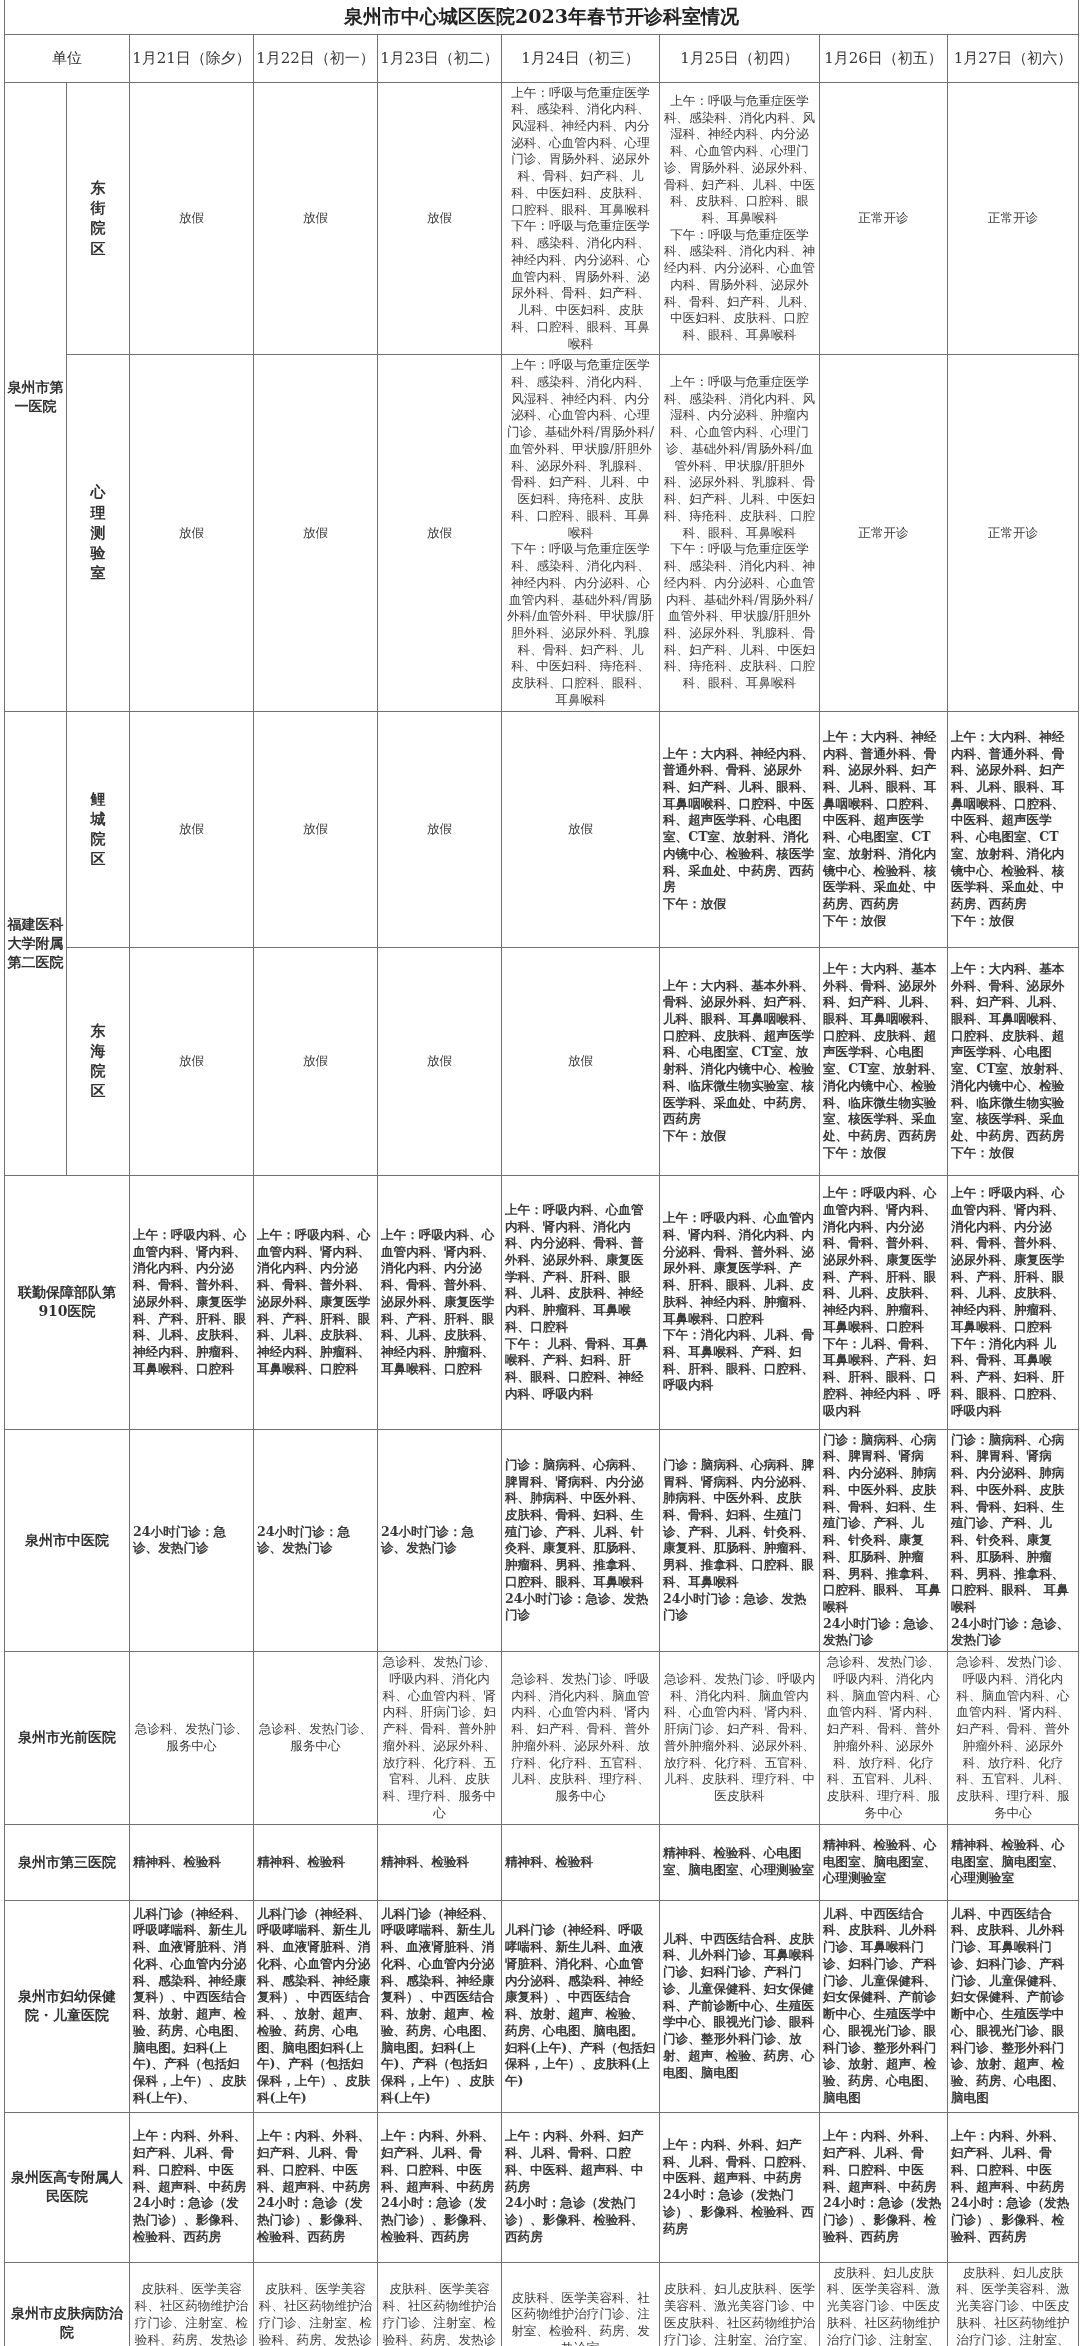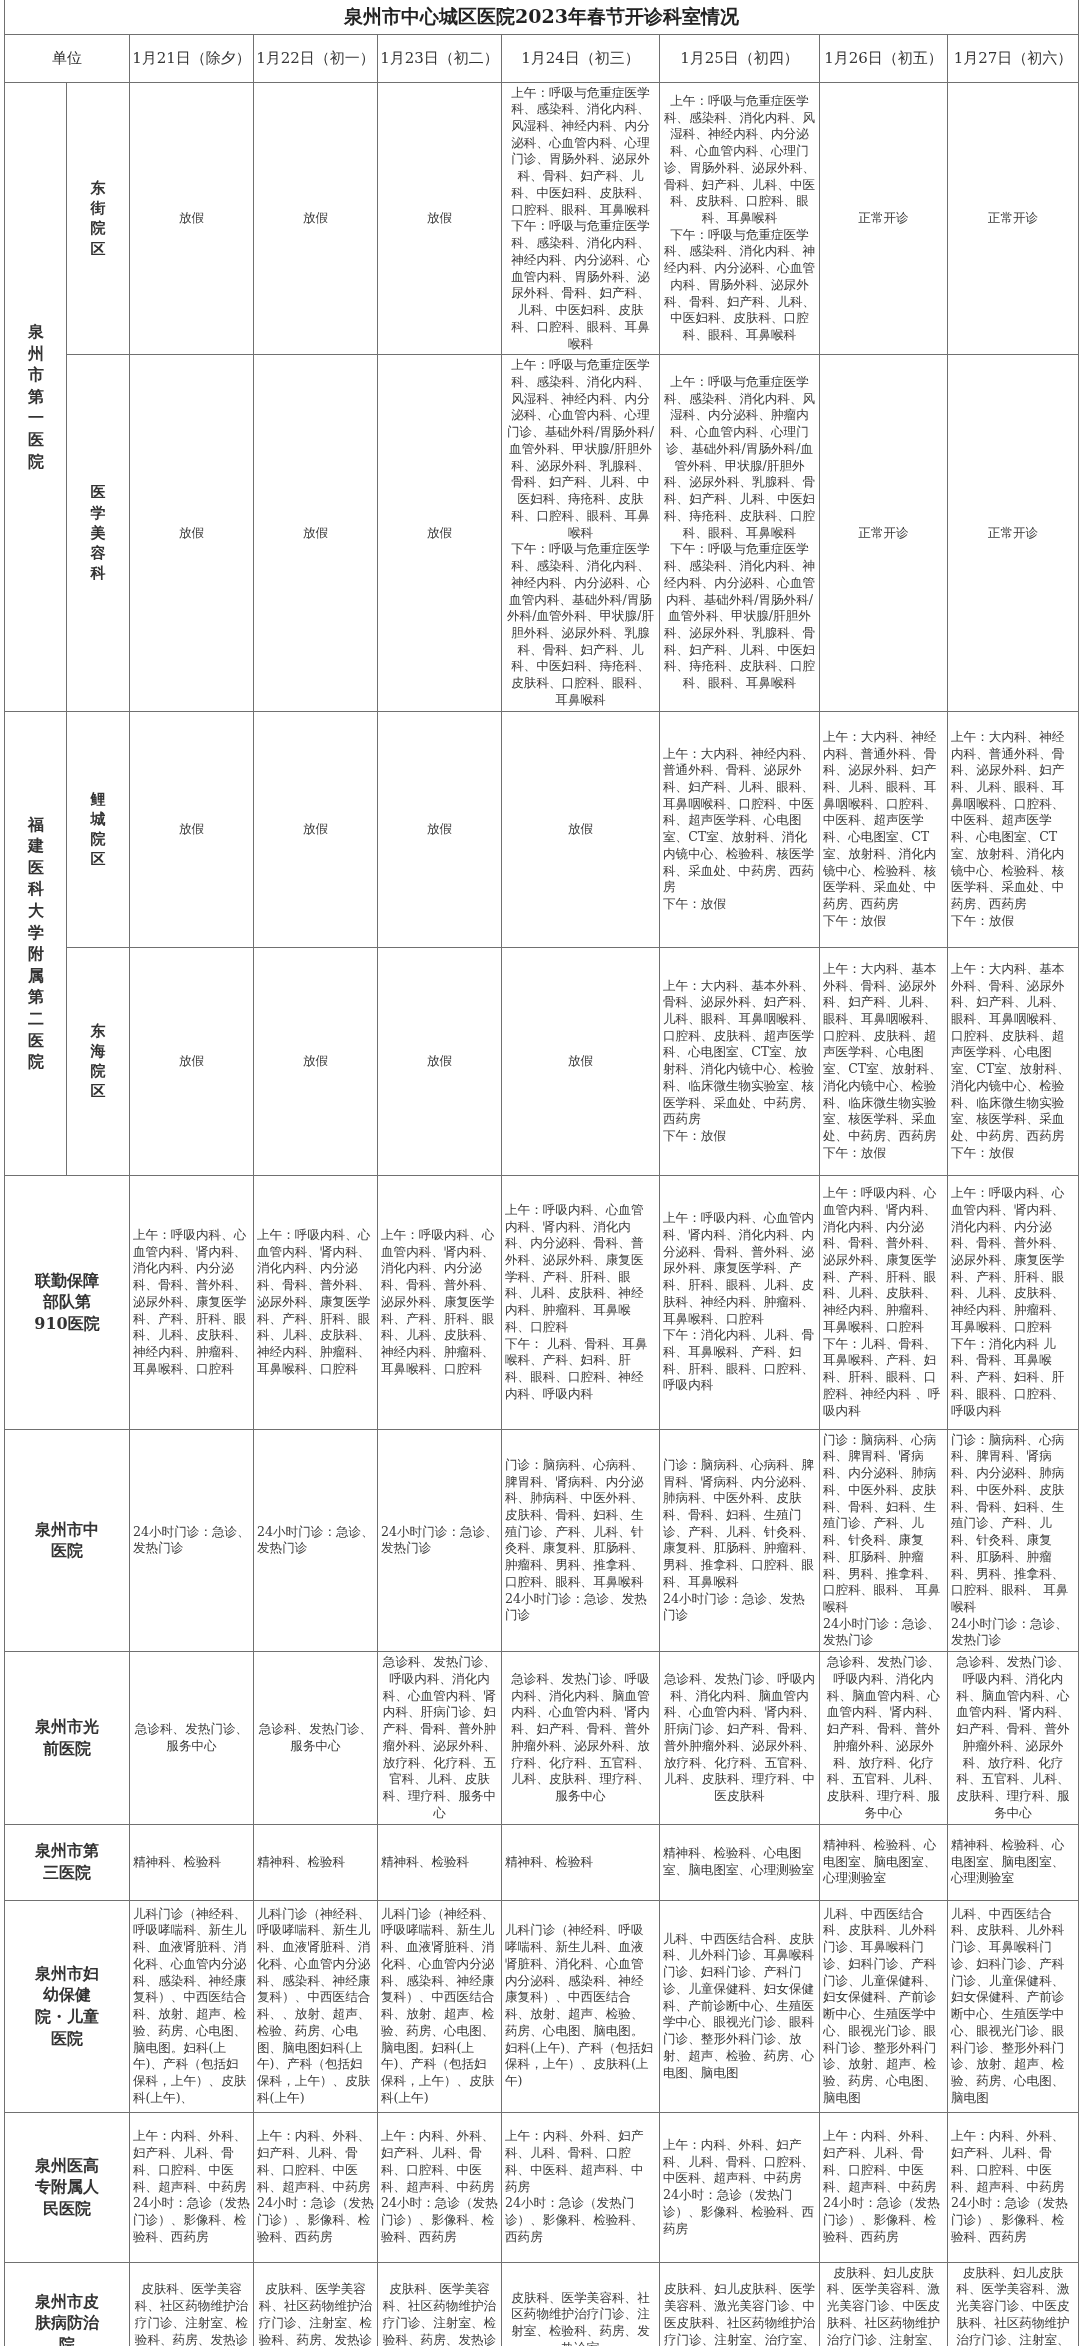--- a/index.html
+++ b/index.html
@@ -3,25 +3,25 @@
 <meta charset="utf-8">
 <style>
   * { box-sizing: border-box; margin: 0; padding: 0; }
   html, body { width: 1080px; height: 2346px; background: #ffffff; overflow: hidden; }
   body { font-family: "DejaVu Serif", "Liberation Serif", serif; color: #333; position: relative; }
   .page { position: absolute; left: 4px; top: 0; width: 1074px; }
   table { border-collapse: collapse; table-layout: fixed; width: 1074px; }
   td, th { border: 1.5px solid #707070; vertical-align: middle; }
   .title-cell { height: 34px; text-align: center; font-weight: bold; font-size: 19px; color: #222; border-top: none; margin-top: 32px; }
   .hdr { height: 48px; font-size: 15px; font-weight: normal; text-align: center; color: #333; }
-  .unit { font-weight: bold; font-size: 16px; text-align: center; color: #333; line-height: 1.35; padding: 0 23px; }
+  .unit { font-weight: bold; font-size: 14px; text-align: center; color: #333; line-height: 1.35; padding: 0 1px; }
   .sub { font-weight: bold; font-size: 15px; text-align: center; color: #333; line-height: 1.35; padding: 0 20px; }
   .cell { font-size: 12.6px; line-height: 1.33; padding: 2px 3px; color: #3a3a3a; word-break: break-all; white-space: pre-line; }
   .c { text-align: center; }
-  .l { text-align: left; }
+  .l { text-align: left; font-weight: bold; }
   .note { position: absolute; left: 6px; top: 2318px; font-size: 15px; color: #333; margin-top: 32px; }
 </style>
 </head>
 <body>
 
 <div class="page">
 <table>
   <colgroup>
     <col style="width:62px">
         <col style="width:63px">
@@ -56,21 +56,21 @@
     <td class="cell c">放假</td>
     <td class="cell c">上午：呼吸与危重症医学科、感染科、消化内科、风湿科、神经内科、内分泌科、心血管内科、心理门诊、胃肠外科、泌尿外科、骨科、妇产科、儿科、中医妇科、皮肤科、口腔科、眼科、耳鼻喉科
 下午：呼吸与危重症医学科、感染科、消化内科、神经内科、内分泌科、心血管内科、胃肠外科、泌尿外科、骨科、妇产科、儿科、中医妇科、皮肤科、口腔科、眼科、耳鼻喉科</td>
     <td class="cell c">上午：呼吸与危重症医学科、感染科、消化内科、风湿科、神经内科、内分泌科、心血管内科、心理门诊、胃肠外科、泌尿外科、骨科、妇产科、儿科、中医科、皮肤科、口腔科、眼科、耳鼻喉科
 下午：呼吸与危重症医学科、感染科、消化内科、神经内科、内分泌科、心血管内科、胃肠外科、泌尿外科、骨科、妇产科、儿科、中医妇科、皮肤科、口腔科、眼科、耳鼻喉科</td>
     <td class="cell c">正常开诊</td>
     <td class="cell c">正常开诊</td>
   </tr>
 
   <tr style="height:348px">
-    <td class="sub">医学美容科</td>
+    <td class="sub">心理测验室</td>
     <td class="cell c">放假</td>
     <td class="cell c">放假</td>
     <td class="cell c">放假</td>
     <td class="cell c">上午：呼吸与危重症医学科、感染科、消化内科、风湿科、神经内科、内分泌科、心血管内科、心理门诊、基础外科/胃肠外科/血管外科、甲状腺/肝胆外科、泌尿外科、乳腺科、骨科、妇产科、儿科、中医妇科、痔疮科、皮肤科、口腔科、眼科、耳鼻喉科
 下午：呼吸与危重症医学科、感染科、消化内科、神经内科、内分泌科、心血管内科、基础外科/胃肠外科/血管外科、甲状腺/肝胆外科、泌尿外科、乳腺科、骨科、妇产科、儿科、中医妇科、痔疮科、皮肤科、口腔科、眼科、耳鼻喉科</td>
     <td class="cell c">上午：呼吸与危重症医学科、感染科、消化内科、风湿科、内分泌科、肿瘤内科、心血管内科、心理门诊、基础外科/胃肠外科/血管外科、甲状腺/肝胆外科、泌尿外科、乳腺科、骨科、妇产科、儿科、中医妇科、痔疮科、皮肤科、口腔科、眼科、耳鼻喉科
 下午：呼吸与危重症医学科、感染科、消化内科、神经内科、内分泌科、心血管内科、基础外科/胃肠外科/血管外科、甲状腺/肝胆外科、泌尿外科、乳腺科、骨科、妇产科、儿科、中医妇科、痔疮科、皮肤科、口腔科、眼科、耳鼻喉科</td>
     <td class="cell c">正常开诊</td>
     <td class="cell c">正常开诊</td>
   </tr>

